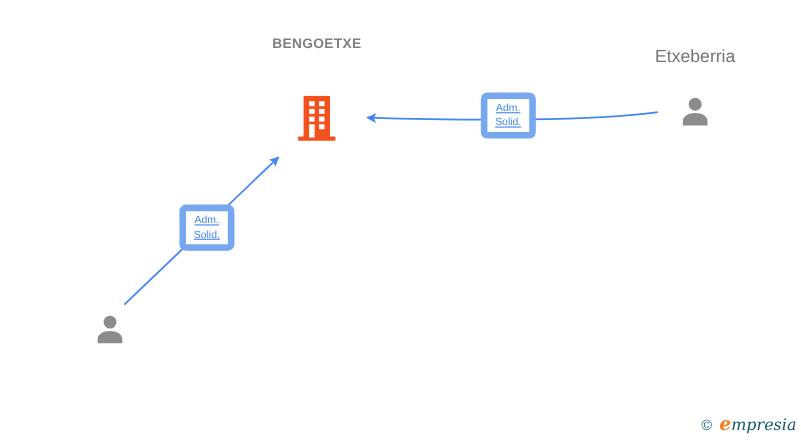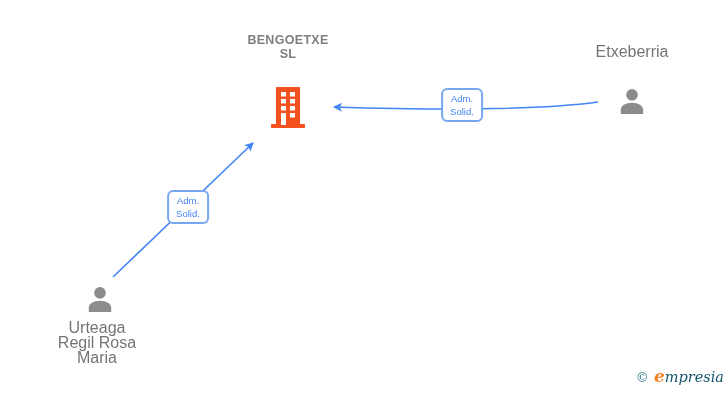--- a/index.html
+++ b/index.html
@@ -36,34 +36,35 @@
     color: #757575;
   }
   .node-icon {
     position: absolute;
     z-index: 2;
   }
   .edge-label {
     position: absolute;
     transform: translate(-50%, -50%);
     background: #ffffff;
-    border: 2px solid #4d7c0f;
+    border: 6px solid #4d7c0f;
     border-radius: 6px;
     padding: 2px 7px;
     font-size: 9.5px;
     line-height: 13px;
     color: #4285f4;
     text-align: center;
     z-index: 3;
     white-space: nowrap;
+    text-decoration: underline;
   }
   #footer-logo {
     position: absolute;
     right: 4px;
-    bottom: 14px;
+    bottom: 4px;
     z-index: 2;
     font-family: "DejaVu Serif", serif;
     font-style: italic;
     white-space: nowrap;
   }
   #footer-logo .copyright { font-size: 13px; font-style: normal; }
   #footer-logo .brand-e   { font-size: 17px; font-weight: bold; }
   #footer-logo .brand-rest{ font-size: 14.5px; }
 </style>
 </head>
@@ -76,21 +77,20 @@
       <marker id="arrowhead" markerWidth="9" markerHeight="9" refX="8" refY="4.5" orient="auto" markerUnits="userSpaceOnUse">
         <path d="M0,0 L9,4.5 L0,9 L2.2,4.5 Z" fill="#4285f4"></path>
       </marker>
     </defs>
     <path d="M 598 102 C 540 110, 430 110, 334 107" fill="none" stroke-width="1.6" marker-end="url(#arrowhead)" stroke="#4285f4"></path>
     <path d="M 113 277 L 253 143" fill="none" stroke-width="1.6" marker-end="url(#arrowhead)" stroke="#4285f4"></path>
   </svg>
 
   <div class="node-name company-name" style="left: 213px; top: 33px; color: rgb(127, 127, 127);">
     <div>BENGOETXE</div>
-    <div>SL</div>
   </div>
   <div class="node-icon" style="left:269px; top:87px;">
     <svg width="38" height="42" viewBox="0 0 38 42">
       <g fill="#f4511e">
         <rect x="7" y="0" width="24" height="38" rx="1"></rect>
         <rect x="2" y="37" width="34" height="4" rx="1"></rect>
       </g>
       <g fill="#ffffff">
         <rect x="12" y="5" width="5" height="4.5"></rect>
         <rect x="21" y="5" width="5" height="4.5"></rect>
@@ -117,25 +117,20 @@
   </div>
 
   <div class="node-icon" style="left:84px; top:284px;">
     <svg width="32" height="32" viewBox="0 0 24 24">
       <g fill="#8c8c8c">
         <circle cx="12" cy="6.6" r="4.4"></circle>
         <path d="M12 12.6 c-4.8 0 -8.4 2.3 -8.4 5.4 L3.6 21 L20.4 21 L20.4 18 c0 -3.1 -3.6 -5.4 -8.4 -5.4 Z"></path>
       </g>
     </svg>
   </div>
-  <div class="node-name person-name" style="left: 22px; top: 320px; color: rgb(117, 117, 117);">
-    <div>Urteaga</div>
-    <div>Regil Rosa</div>
-    <div>Maria</div>
-  </div>
 
   <div class="edge-label" style="left: 462px; top: 105px; color: rgb(66, 133, 244); border-color: rgb(118, 167, 239);">
     <div>Adm.</div>
     <div>Solid.</div>
   </div>
   <div class="edge-label" style="left: 188px; top: 207px; color: rgb(66, 133, 244); border-color: rgb(118, 167, 239);">
     <div>Adm.</div>
     <div>Solid.</div>
   </div>
 

